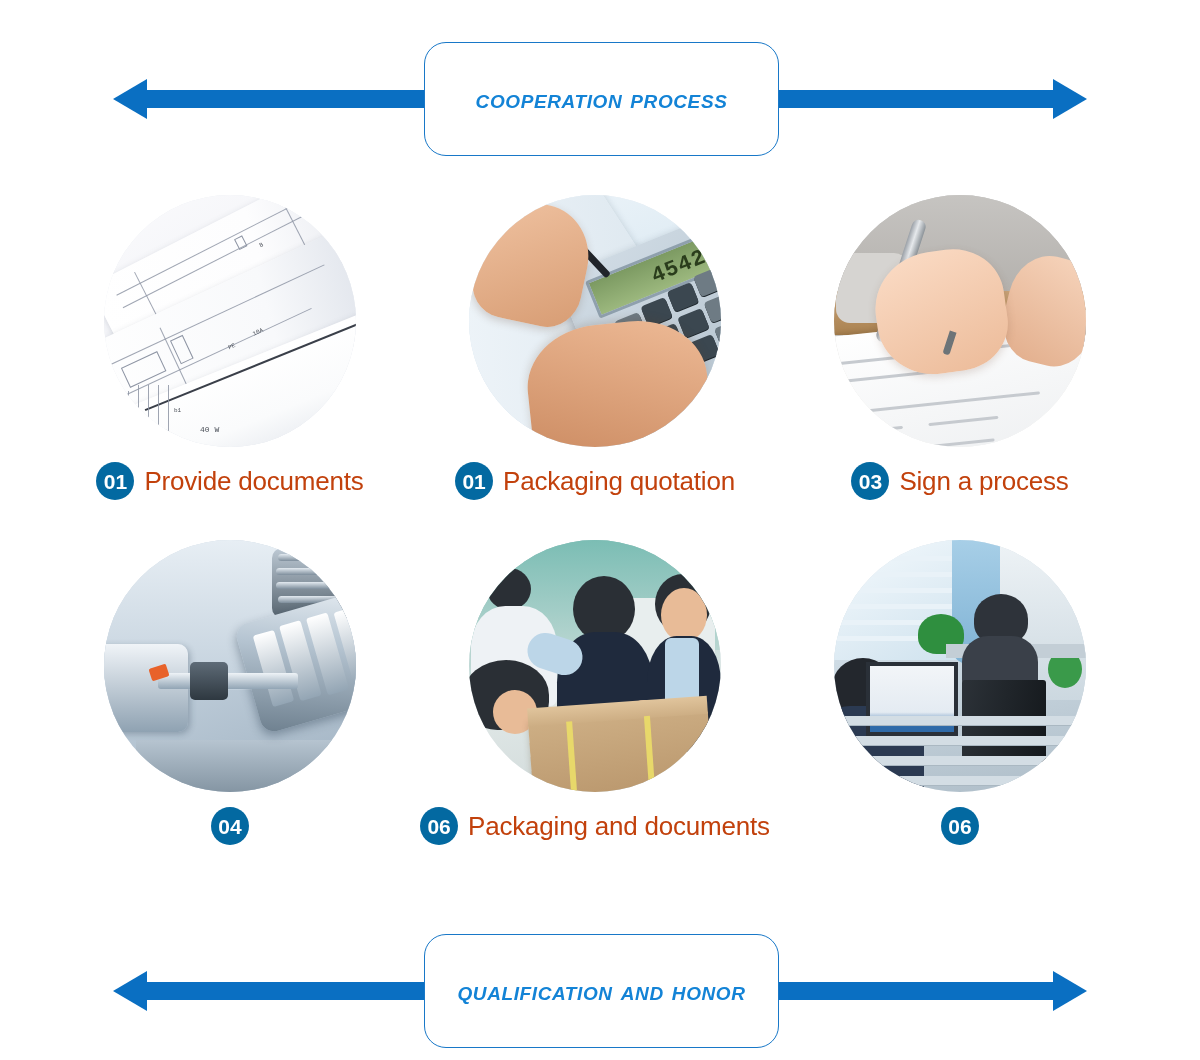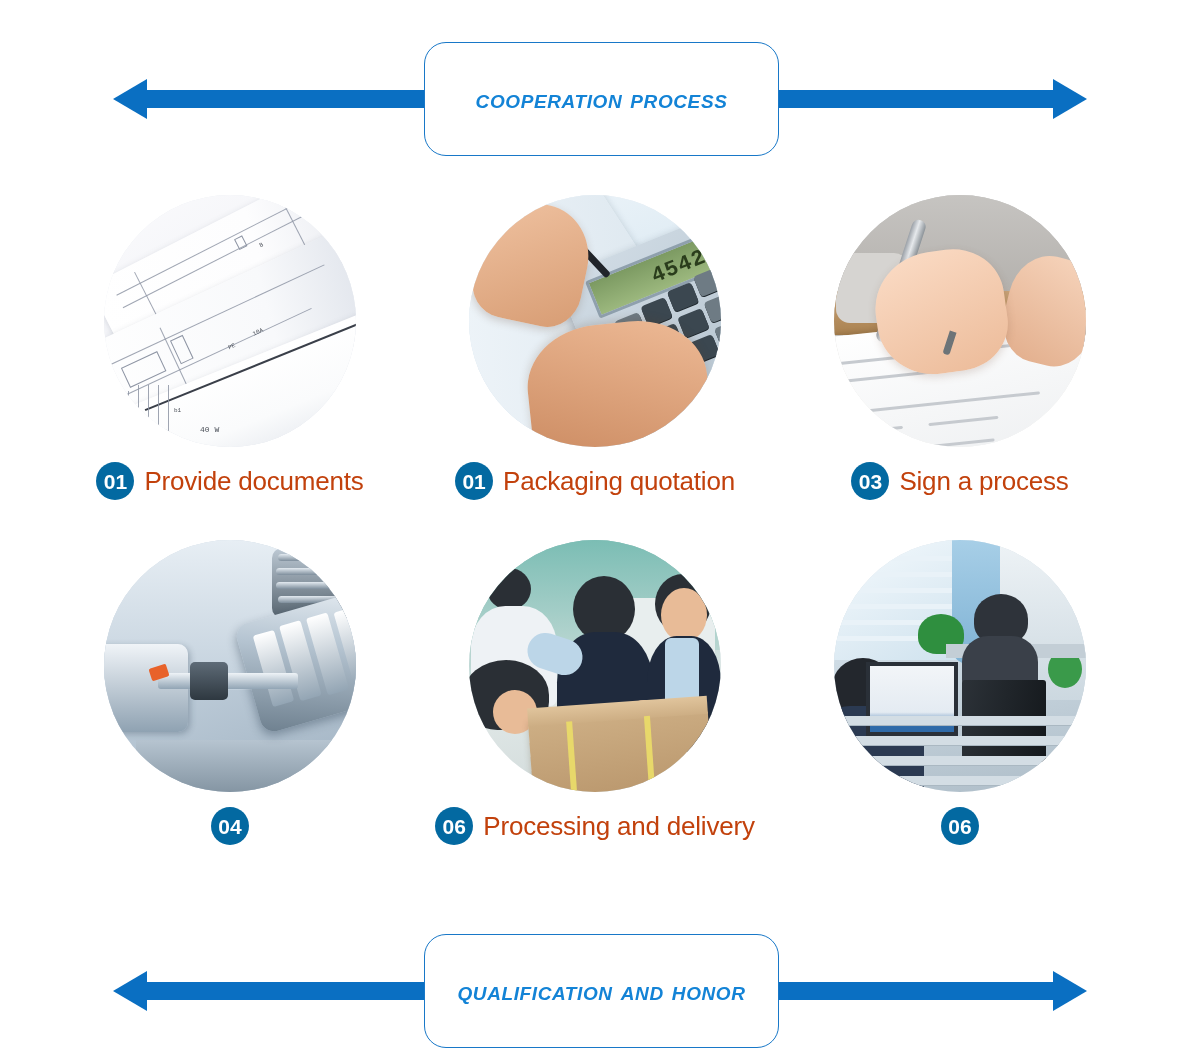--- a/index.html
+++ b/index.html
@@ -393,21 +393,21 @@
 
             <div class="box">
               <div class="boxtop"></div>
               <div class="strap" style="left:38px;"></div>
               <div class="strap" style="left:116px;"></div>
             </div>
           </div>
         </div>
         <div class="caption">
           <div class="badge">06</div>
-          <div class="caption-label">Processing and delivery</div>
+          <div class="caption-label">Packaging and documents</div>
         </div>
       </div>
 
       <div class="step" style="left:765px">
         <div class="photo">
           <div class="photo-inner p6">
             <div class="window">
               <div class="blind" style="top:16px;"></div>
               <div class="blind" style="top:32px;"></div>
               <div class="blind" style="top:48px;"></div>

